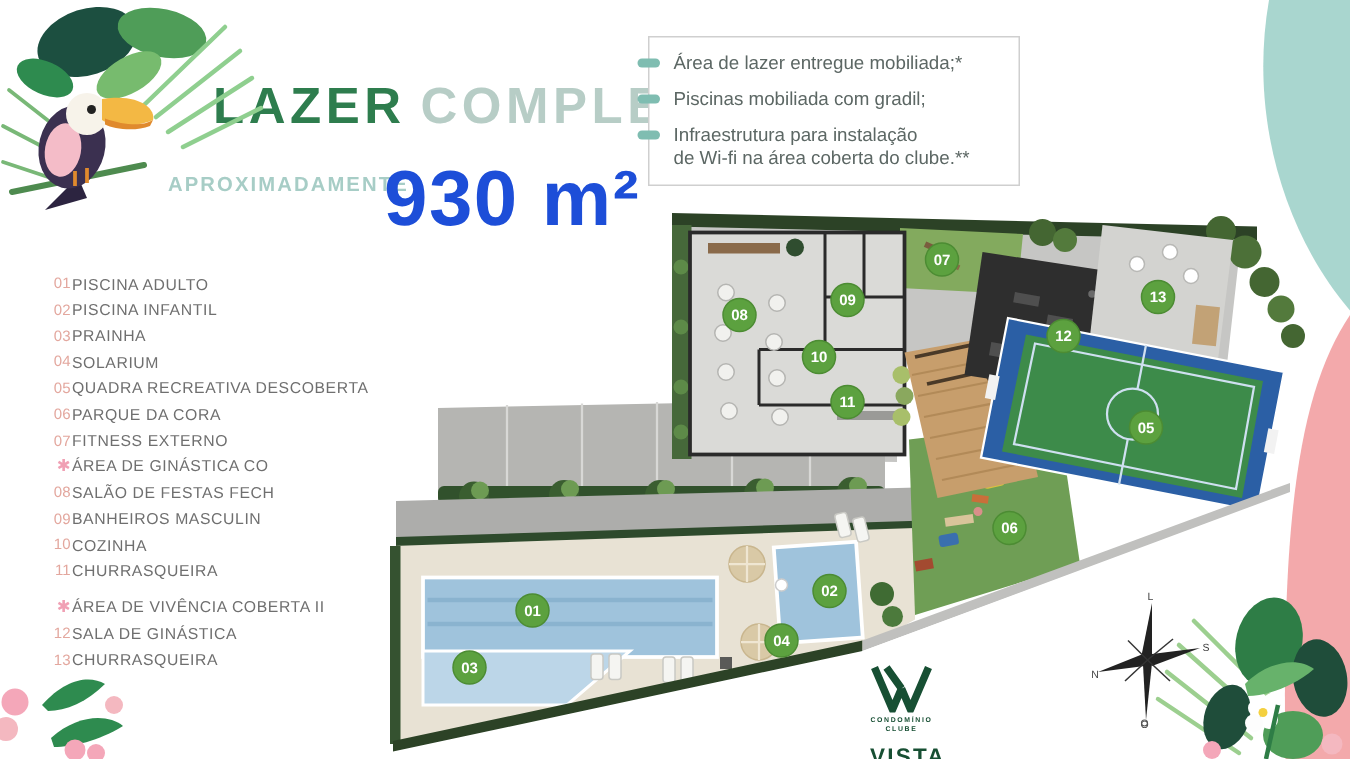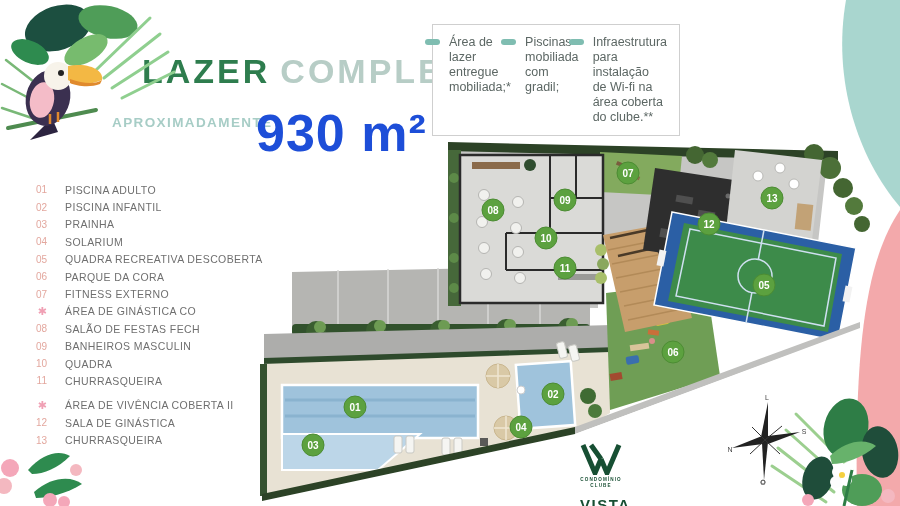--- a/index.html
+++ b/index.html
@@ -7,30 +7,30 @@
          font-family:"Liberation Sans",sans-serif;}
   
   .title{position:absolute;left:142px;top:52px;font-size:34px;font-weight:600;letter-spacing:3px;white-space:nowrap;}
   .title .t1{color:#2e7d4e;}
   .title .t2{color:#b7cdc6;margin-left:10px;}
   .subtitle{position:absolute;left:112px;top:114px;font-size:13.5px;font-weight:700;letter-spacing:1.4px;
             line-height:18px;color:#a7cdc6;}
   .area-value{position:absolute;left:256px;top:103px;font-size:52px;font-weight:600;letter-spacing:1px;color:#1d4ed8;}
   
   .features{position:absolute;left:432px;top:24px;width:218px;border:1px solid #cfcfcf;background:#fff;
-            padding:10px 12px 10px 16px;display:flex;flex-direction:row;gap:9px;}
+            padding:10px 12px 10px 16px;display:flex;flex-direction:column;gap:9px;}
   .feature{position:relative;font-size:12.5px;line-height:15px;color:#5c6764;}
   .feature .bullet{position:absolute;left:-24px;top:4px;width:15px;height:6px;border-radius:3px;background:#7fbdb1;}
   
   .legend{position:absolute;left:30px;top:181px;}
   .legend-row{display:flex;align-items:center;height:17.4px;}
   .legend-row.gap{margin-top:7px;}
   .legend-num{width:17px;text-align:right;font-size:10px;color:#e3a79e;flex:none;}
   .legend-flower{width:17px;text-align:right;font-size:11px;color:#f0a0b4;flex:none;line-height:10px;}
-  .legend-label{margin-left:18px;font-size:10.5px;letter-spacing:0.4px;color:#6f6f6f;white-space:nowrap;}
+  .legend-label{margin-left:1px;font-size:10.5px;letter-spacing:0.4px;color:#6f6f6f;white-space:nowrap;}
   
   .plan-svg{position:absolute;left:258px;top:138px;z-index:1;}
   .decor-svg{position:absolute;left:0;top:0;z-index:2;pointer-events:none;}
   
   .compass{position:absolute;left:726px;top:394px;z-index:3;}
   
   .logo{position:absolute;left:580px;top:443px;display:flex;align-items:flex-start;gap:9px;z-index:3;flex-direction:column;}
   .logo-mark{display:flex;flex-direction:column;align-items:center;}
   .logo-tagline{font-size:4.6px;letter-spacing:1.1px;color:#174f33;text-align:center;line-height:5.5px;margin-top:2px;font-weight:700;}
   .logo-name{color:#174f33;font-weight:800;line-height:1;}
@@ -404,21 +404,21 @@
       <div class="legend-row">
         <span class="legend-num">08</span>
         <span class="legend-label">SALÃO DE FESTAS FECH</span>
       </div>
       <div class="legend-row">
         <span class="legend-num">09</span>
         <span class="legend-label">BANHEIROS MASCULIN</span>
       </div>
       <div class="legend-row">
         <span class="legend-num">10</span>
-        <span class="legend-label">QUADRA</span>
+        <span class="legend-label">COZINHA</span>
       </div>
       <div class="legend-row">
         <span class="legend-num">11</span>
         <span class="legend-label">CHURRASQUEIRA</span>
       </div>
       <div class="legend-row gap">
         <span class="legend-flower">✱</span>
         <span class="legend-label">ÁREA DE VIVÊNCIA COBERTA II</span>
       </div>
       <div class="legend-row">

